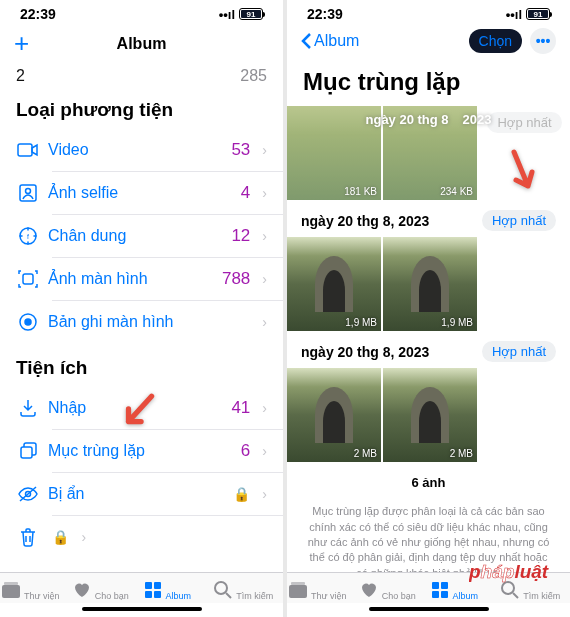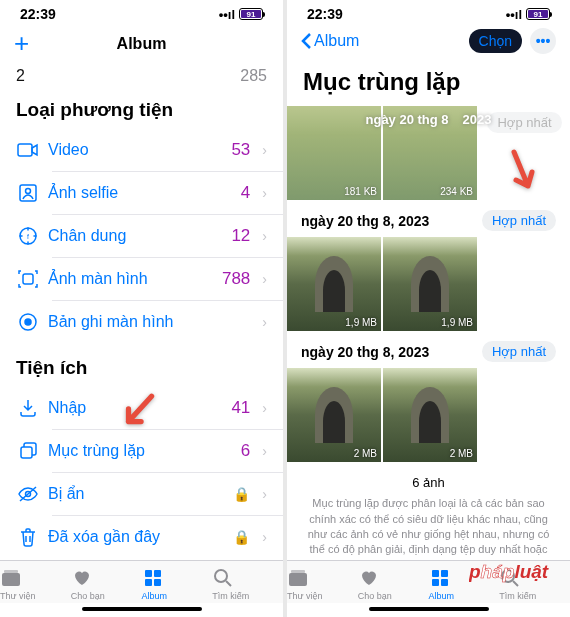--- a/index.html
+++ b/index.html
@@ -2,60 +2,60 @@
 <html><head>
 <meta charset="utf-8">
 <style>
 *{margin:0;padding:0;box-sizing:border-box;font-family:-apple-system,BlinkMacSystemFont,sans-serif;-webkit-font-smoothing:antialiased}
 body{background:#e8e8e8;width:570px;height:617px;display:flex;gap:4px;position:relative}
 .phone{background:#fff;width:283px;height:617px;display:flex;flex-direction:column;position:relative;overflow:hidden}
 .statusbar{display:flex;justify-content:space-between;align-items:center;padding:6px 20px 2px;font-size:14px;font-weight:600}
 .sb-right{display:flex;align-items:center;gap:4px;font-size:13px}
 .battery{display:inline-flex;align-items:center;border:1px solid #000;border-radius:3px;padding:0 1px;height:12px;width:24px;position:relative}
 .battery::after{content:"";position:absolute;right:-3px;top:3px;width:2px;height:5px;background:#000;border-radius:0 2px 2px 0}
-.battery-fill{background:#4c1d95;height:8px;width:20px;border-radius:1px;font-size:8px;color:#fff;display:flex;align-items:center;justify-content:center;font-weight:600}
+.battery-fill{background:#0f172a;height:8px;width:20px;border-radius:1px;font-size:8px;color:#fff;display:flex;align-items:center;justify-content:center;font-weight:600}
 .navbar{display:flex;align-items:center;justify-content:space-between;padding:4px 14px 8px;position:relative}
 .nav-title{position:absolute;left:50%;transform:translateX(-50%);font-size:16px;font-weight:600}
 .nav-left{color:#007aff;font-size:26px;font-weight:300}
 .nav-back{color:#007aff;font-size:16px;display:flex;align-items:center;gap:2px}
 .nav-right{display:flex;gap:8px;align-items:center}
 .pill-btn{background:#0f172a;color:#007aff;border-radius:14px;padding:4px 10px;font-size:14px;font-weight:500}
 .circle-btn{background:#eef0f2;color:#007aff;border-radius:50%;width:26px;height:26px;display:flex;align-items:center;justify-content:center;font-size:14px;font-weight:700}
 .truncated{padding:0 16px;display:flex;justify-content:space-between;color:#111;font-size:16px}
 .truncated .count{color:#8e8e93}
 .section-header{font-size:19px;font-weight:700;padding:14px 16px 8px;color:#000}
 .row{display:flex;align-items:center;padding:9px 16px;gap:8px;position:relative}
 .row-icon{width:24px;height:24px;display:flex;align-items:center;justify-content:center;color:#007aff;flex-shrink:0}
 .row-label{color:#007aff;font-size:16px;flex:1}
 .row-count{color:#a21caf;font-size:17px}
 .row-chevron{color:#c7c7cc;font-size:14px;margin-left:4px}
 .row-lock{color:#8e8e93;font-size:14px;margin-left:4px}
 .divider{height:1px;background:#e5e5ea;margin-left:52px}
 .tabbar{display:flex;border-top:1px solid #d1d1d6;padding:6px 0 2px;background:#f9f9f9;margin-top:auto}
-.tab{flex:1;display:flex;flex-direction:column;align-items:flex-start;gap:2px;color:#8e8e93;font-size:9px}
+.tab{flex:1;display:flex;flex-direction:row;align-items:flex-end;gap:2px;color:#8e8e93;font-size:9px}
 .tab.active{color:#007aff}
 .tab-icon{width:22px;height:22px;display:flex;align-items:center;justify-content:center}
 .home-indicator{width:120px;height:4px;background:#000;border-radius:3px;margin:4px auto 6px}
 .page-title{font-size:24px;font-weight:700;padding:6px 16px 10px}
 .dup-group{position:relative}
 .dup-header{display:flex;justify-content:space-between;align-items:center;padding:6px 14px}
 .dup-date{font-size:14px;font-weight:600}
 .merge-btn{background:#eef0f2;color:#007aff;border-radius:14px;padding:3px 10px;font-size:13px;font-weight:500}
 .dup-images{display:flex;gap:2px;padding:0 0 4px}
 .dup-img{width:94px;height:94px;position:relative;background:#5a7a3a;overflow:hidden}
 .dup-img.lotus{background:linear-gradient(180deg,#9db060 0%,#7a9540 30%,#4a7030 100%)}
 .dup-img.gate{background:linear-gradient(180deg,#d8e0c0 0%,#8a9a6a 20%,#5a6a48 50%,#3a4a30 100%)}
 .dup-img .arch{position:absolute;left:30%;top:20%;width:40%;height:60%;background:#6a6a5a;border-radius:50% 50% 0 0}
 .dup-img .arch::after{content:"";position:absolute;left:20%;top:25%;width:60%;height:75%;background:#2a2a28;border-radius:50% 50% 0 0}
 .img-size{position:absolute;bottom:3px;right:4px;color:#fff;font-size:10px;font-weight:400;text-shadow:0 0 3px rgba(0,0,0,.8)}
 .overlay-date{position:absolute;top:6px;left:0;right:0;display:flex;justify-content:center;gap:14px;color:#fff;font-size:13px;font-weight:600;text-shadow:0 0 4px rgba(0,0,0,.6);z-index:2}
 .dimmed{opacity:.7}
 .dimmed .merge-btn{color:#999}
 .footer-info{text-align:center;padding:8px 20px;font-size:11px;color:#8e8e93;line-height:1.4}
-.footer-count{font-weight:400;color:#000;font-size:13px;margin-bottom:4px}
+.footer-count{font-weight:700;color:#000;font-size:13px;margin-bottom:12px}
 .arrow{position:absolute;font-size:32px;color:#e74c3c;z-index:10;transform:rotate(0deg)}
 .arrow svg{filter:drop-shadow(0 1px 2px rgba(0,0,0,.3))}
 .watermark{position:absolute;bottom:28px;right:6px;z-index:20}
 .scroll-area{flex:1;overflow:hidden}
 </style>
 </head>
 <body>
 
 <div class="phone">
   <div class="statusbar">
@@ -175,21 +175,20 @@
     <span class="row-lock">🔒</span>
     <span class="row-chevron">›</span>
   </div>
   <div class="divider"></div>
   <div class="row">
     <span class="row-icon">
         <svg width="18" height="20" viewBox="0 0 18 20" fill="none" stroke="currentColor" stroke-width="1.5">
           <path d="M2 5h14M7 5V3a1 1 0 011-1h2a1 1 0 011 1v2M4 5l1 12a2 2 0 002 2h4a2 2 0 002-2l1-12M7 9v6M11 9v6"></path>
         </svg>
       </span>
-    <span class="row-label">Đã xóa gần đây</span>
     <span class="row-lock">🔒</span>
     <span class="row-chevron">›</span>
   </div>
 
   <div class="arrow" style="left:118px;top:390px">
     <svg width="42" height="42" viewBox="0 0 40 40">
         <path d="M32 6 L10 30 M10 30 L10 18 M10 30 L22 30" stroke="#e74c3c" stroke-width="5" fill="none" stroke-linecap="round"></path>
       </svg>
   </div>
 

